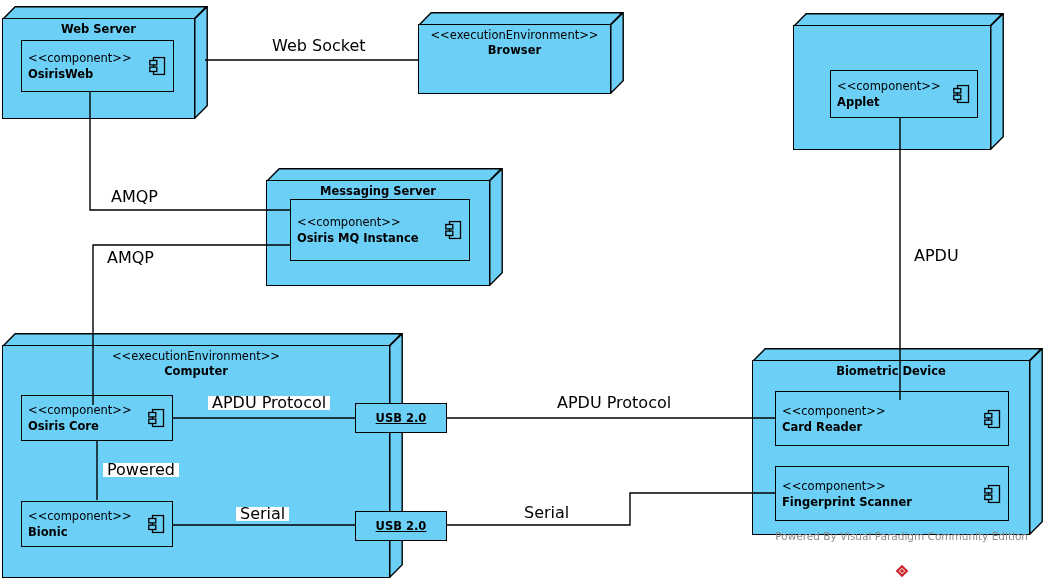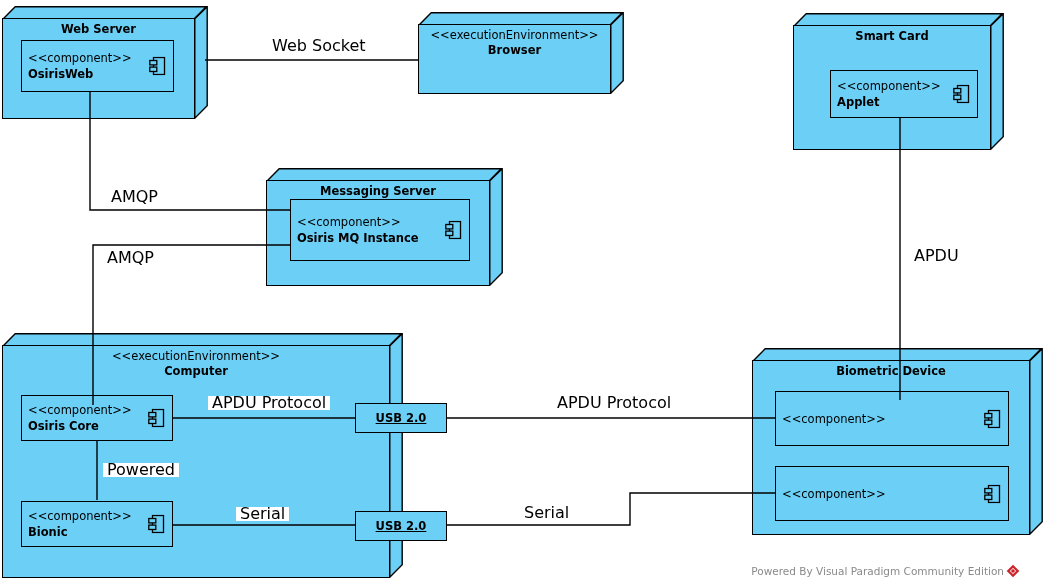--- a/index.html
+++ b/index.html
@@ -143,28 +143,29 @@
     color: #000;
     background: #ffffff;
     padding: 0 4px;
     white-space: nowrap;
     line-height: 14px;
   }
 
   
   .watermark {
     position: absolute;
-    right: 24px;
+    right: 16px;
     bottom: 6px;
     z-index: 20;
     display: flex;
     align-items: center;
-    gap: 2px;
+    gap: 22px;
     font-size: 10.5px;
     color: #8a8a8a;
+    flex-direction: column;
   }
   .watermark .vp-logo { width: 14px; height: 14px; }
 </style>
 </head>
 <body>
 
 <div id="canvas">
 
   <svg class="wire">
 
@@ -238,23 +239,20 @@
       <svg width="210" height="14" viewBox="0 0 210 14">
         <polygon points="0.8,13.2 13.2,0.8 209.2,0.8 196.8,13.2" fill="#6CCFF6" stroke="#000" stroke-width="1.4"></polygon>
       </svg>
     </div>
     <div class="side3d">
       <svg width="14" height="137" viewBox="0 0 14 137">
         <polygon points="0.8,12.8 13.2,0.8 13.2,123.8 0.8,136.2" fill="#6CCFF6" stroke="#000" stroke-width="1.4"></polygon>
       </svg>
     </div>
     <div class="face"></div>
-    <div class="node-title">
-      <span>Smart Card</span>
-    </div>
   </div>
   <div class="component" style="left:830px; top:70px; width:148px; height:48px;">
     <div class="ctext">
       <span class="stereo">&lt;&lt;component&gt;&gt;</span>
       <span class="cname">Applet</span>
     </div>
     <svg class="comp-icon" viewBox="0 0 17 19">
       <rect x="4.5" y="1" width="11" height="17" fill="#6CCFF6" stroke="#000" stroke-width="1.3"></rect>
       <rect x="0.8" y="4" width="7" height="4.4" fill="#6CCFF6" stroke="#000" stroke-width="1.3"></rect>
       <rect x="0.8" y="10.6" width="7" height="4.4" fill="#6CCFF6" stroke="#000" stroke-width="1.3"></rect>
@@ -341,30 +339,32 @@
       </svg>
     </div>
     <div class="face"></div>
     <div class="node-title">
       <span>Biometric Device</span>
     </div>
   </div>
   <div class="component" style="left:775px; top:391px; width:234px; height:55px;">
     <div class="ctext">
       <span class="stereo">&lt;&lt;component&gt;&gt;</span>
+      <span class="cname">Card Reader</span>
     </div>
     <svg class="comp-icon" viewBox="0 0 17 19">
       <rect x="4.5" y="1" width="11" height="17" fill="#6CCFF6" stroke="#000" stroke-width="1.3"></rect>
       <rect x="0.8" y="4" width="7" height="4.4" fill="#6CCFF6" stroke="#000" stroke-width="1.3"></rect>
       <rect x="0.8" y="10.6" width="7" height="4.4" fill="#6CCFF6" stroke="#000" stroke-width="1.3"></rect>
     </svg>
   </div>
   <div class="component" style="left:775px; top:466px; width:234px; height:55px;">
     <div class="ctext">
       <span class="stereo">&lt;&lt;component&gt;&gt;</span>
+      <span class="cname">Fingerprint Scanner</span>
     </div>
     <svg class="comp-icon" viewBox="0 0 17 19">
       <rect x="4.5" y="1" width="11" height="17" fill="#6CCFF6" stroke="#000" stroke-width="1.3"></rect>
       <rect x="0.8" y="4" width="7" height="4.4" fill="#6CCFF6" stroke="#000" stroke-width="1.3"></rect>
       <rect x="0.8" y="10.6" width="7" height="4.4" fill="#6CCFF6" stroke="#000" stroke-width="1.3"></rect>
     </svg>
   </div>
 
   <div class="plainbox" style="left:355px; top:403px; width:92px; height:30px;">USB 2.0</div>
   <div class="plainbox" style="left:355px; top:511px; width:92px; height:30px;">USB 2.0</div>

